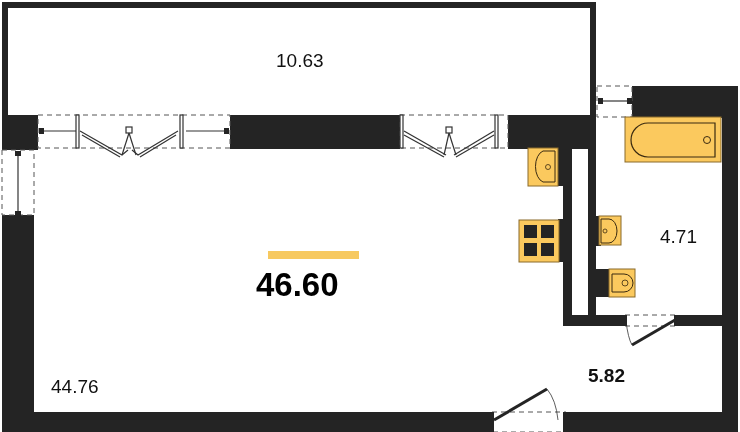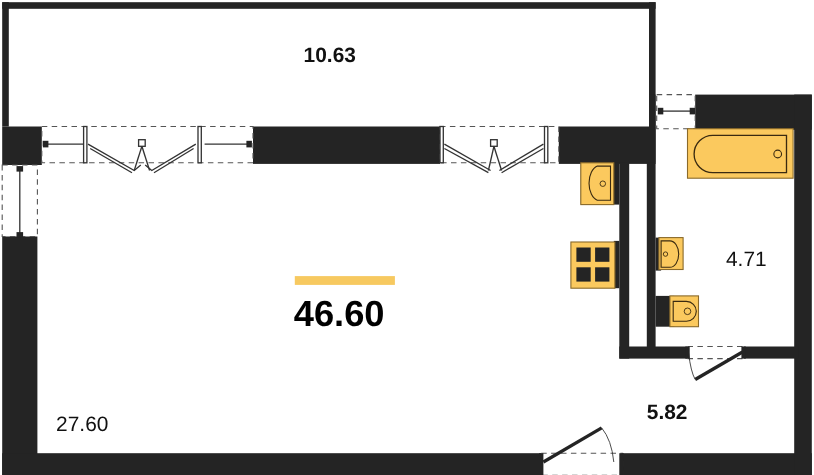--- a/index.html
+++ b/index.html
@@ -127,19 +127,19 @@
     <circle cx="605" cy="231" r="2" fill="none" stroke="#3a2a10" stroke-width="0.8"></circle>
   </g>
   <g>
     <rect x="596" y="269" width="17" height="28" fill="#242424"></rect>
     <rect x="609" y="269" width="26" height="28" fill="#FBC95E" stroke="#8a6a2a" stroke-width="1"></rect>
     <path d="M612,274 L624,274 A9,9 0 0 1 624,292 L612,292 Z" fill="#FBC95E" stroke="#3a2a10" stroke-width="1"></path>
     <circle cx="625" cy="283" r="3" fill="none" stroke="#3a2a10" stroke-width="0.8"></circle>
   </g>
 </svg>
 
-<div class="label" style="left:276px; top:41px;font-weight:bold;">10.63</div>
-<div class="label" style="left:51px; top:377px;">27.60</div>
+<div class="label" style="left:276px; top:51px;">10.63</div>
+<div class="label" style="left:51px; top:377px;">44.76</div>
 <div class="label" style="left:660px; top:227px;">4.71</div>
 <div class="label" style="left:588px; top:366px;font-weight:bold;">5.82</div>
 
 <div class="accent-bar" style="left:268px; top:251px; width:91px; height:8px; background:#F7C960;"></div>
-<div class="total" style="left:267px; top:268px;">46.60</div>
+<div class="total" style="left:256px; top:268px;">46.60</div>
 
 </body></html>

